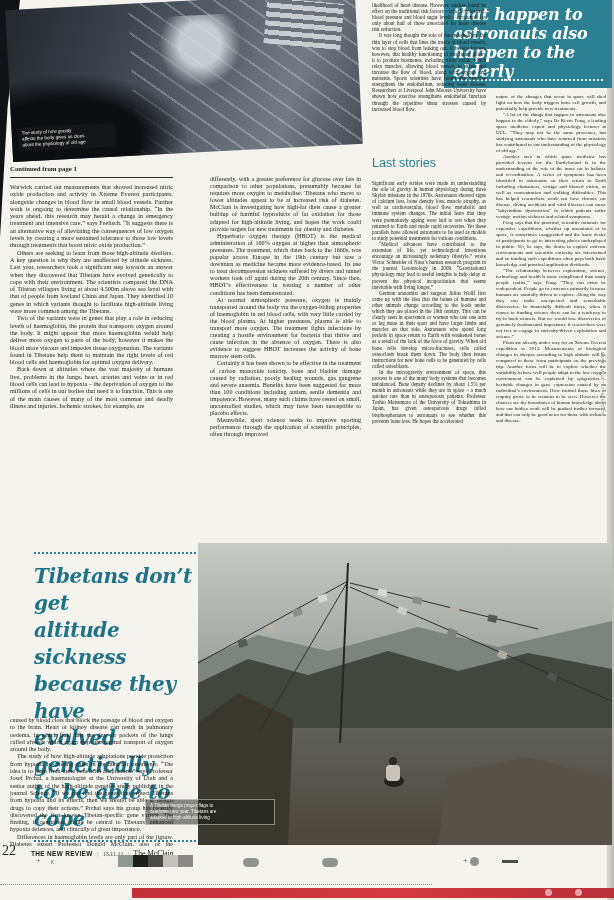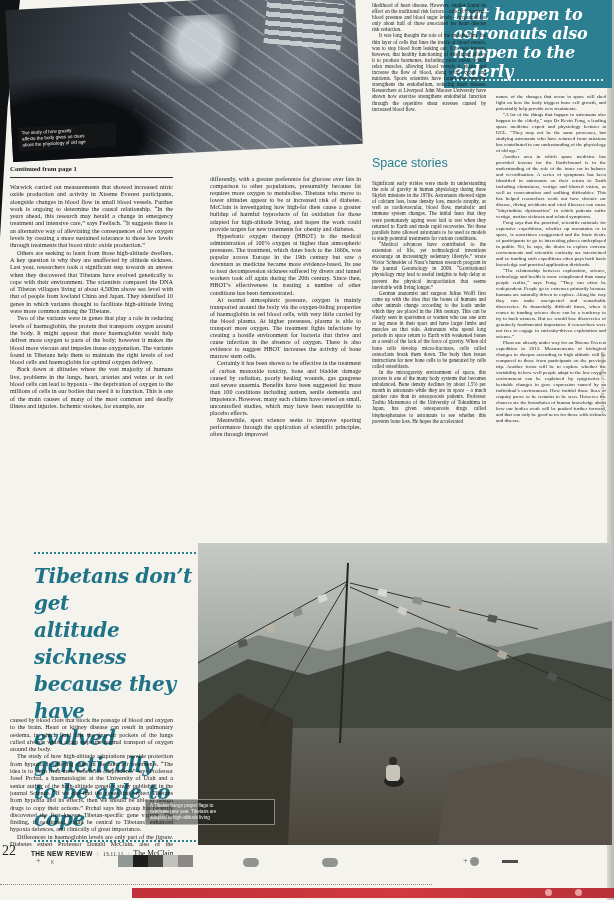--- a/index.html
+++ b/index.html
@@ -130,21 +130,21 @@
       <p class="para indent">Hyperbaric oxygen therapy (HBOT) is the medical administration of 100% oxygen at higher than atmospheric pressures. The treatment, which dates back to the 1660s, was popular across Europe in the 19th century but saw a downturn as medicine became more evidence-based. Its use to treat decompression sickness suffered by divers and tunnel workers took off again during the 20th century. Since then, HBOT’s effectiveness in treating a number of other conditions has been demonstrated.</p>
       <p class="para indent">At normal atmospheric pressure, oxygen is mainly transported around the body via the oxygen-biding properties of haemoglobin in red blood cells, with very little carried by the blood plasma. At higher pressures, plasma is able to transport more oxygen. The treatment fights infections by creating a hostile environment for bacteria that thrive and cause infection in the absence of oxygen. There is also evidence to suggest HBOT increases the activity of bone marrow stem cells.</p>
       <p class="para indent">Certainly it has been shown to be effective in the treatment of carbon monoxide toxicity, bone and bladder damage caused by radiation, poorly healing wounds, gas gangrene and severe anaemia. Benefits have been suggested for more than 100 conditions including autism, senile dementia and impotence. However, many such claims have rested on small, uncontrolled studies, which may have been susceptible to placebo effects.</p>
       <p class="para indent">Meanwhile, sport science seeks to improve sporting performance through the application of scientific principles, often through improved</p>
     </div>
 
   <div class="col" id="col3-top">
       <p class="para">likelihood of heart disease. However, studies found its effect on the traditional risk factors – raised cholesterol, blood pressure and blood sugar levels – accounted for only about half of those associated for heart disease risk reduction.</p>
       <p class="para indent">It was long thought the role of the endothelium, the thin layer of cells that lines the inside of blood vessels, was to stop blood from leaking out. It is now known, however, that healthy functioning of this lining allows it to produce hormones, including nitric oxide, which relax muscles, allowing blood vessels to dilate and increase the flow of blood, along with oxygen and nutrients. Sports scientists have found that exercise strengthens the endothelium, reducing heart disease. Researchers at Liverpool John Moores University have shown how exercise strengthens endothelial function through the repetitive shear stresses caused by increased blood flow.</p>
     </div>
-  <div class="abs" id="space-heading">Space stories</div>
+  <div class="abs" id="space-heading">Last stories</div>
   <div class="col" id="col3-bottom">
       <p class="para">Significant early strides were made in understanding the role of gravity in human physiology during three Skylab missions in the 1970s. Astronauts showed signs of calcium loss, bone density loss, muscle atrophy, as well as cardiovascular, blood flow, metabolic and immune system changes. The initial fears that they were prematurely ageing were laid to rest when they returned to Earth and made rapid recoveries. Yet these parallels have allowed astronauts to be used as models to study potential treatments for various conditions.</p>
       <p class="para indent">“Medical advances have contributed to the extension of life, yet technological inventions encourage an increasingly sedentary lifestyle,” wrote Victor Schneider of Nasa’s human research program in the journal Gerontology in 2009. “Gravitational physiology may lead to useful insights to help delay or prevent the physical incapacitation that seems inevitable with living longer.”</p>
       <p class="para indent">German anatomist and surgeon Julius Wolff first came up with the idea that the bones of humans and other animals change according to the loads under which they are placed in the 19th century. This can be clearly seen in sportsmen or women who use one arm or leg more in their sport and have larger limbs and muscles on that side. Astronauts who spend long periods in space return to Earth with weakened bones as a result of the lack of the force of gravity. When old bone cells develop micro-fractures, cells called osteoclasts break them down. The body then issues instructions for new bone cells to be generated by cells called osteoblasts.</p>
       <p class="para indent">In the microgravity environment of space, this process is one of the many body systems that becomes unbalanced. Bone density declines by about 1.5% per month in astronauts while they are in space – a much quicker rate than in osteoporosis patients. Professor Toshio Matsumoto of the University of Tokushima in Japan, has given osteoporosis drugs called bisphosphonates to astronauts to see whether this prevents bone loss. He hopes the accelerated</p>
     </div>
 
   <div class="col" id="col4">
       <p class="para">nature of the changes that occur in space will shed light on how the body triggers bone cell growth, and potentially help provide new treatments.</p>
       <p class="para indent">“A lot of the things that happen to astronauts also happen to the elderly,” says Dr Kevin Fong, a leading space medicine expert and physiology lecturer at UCL. “They may not be the same processes, but studying astronauts who have returned from missions has contributed to our understanding of the physiology of old age.”</p>

